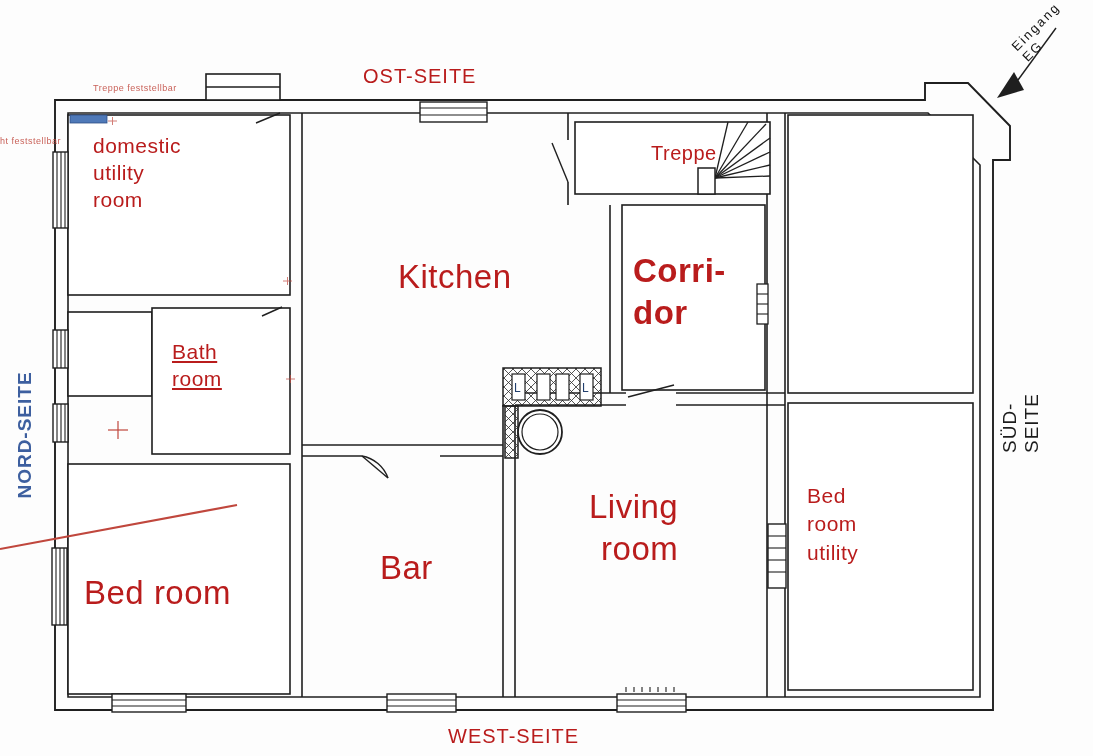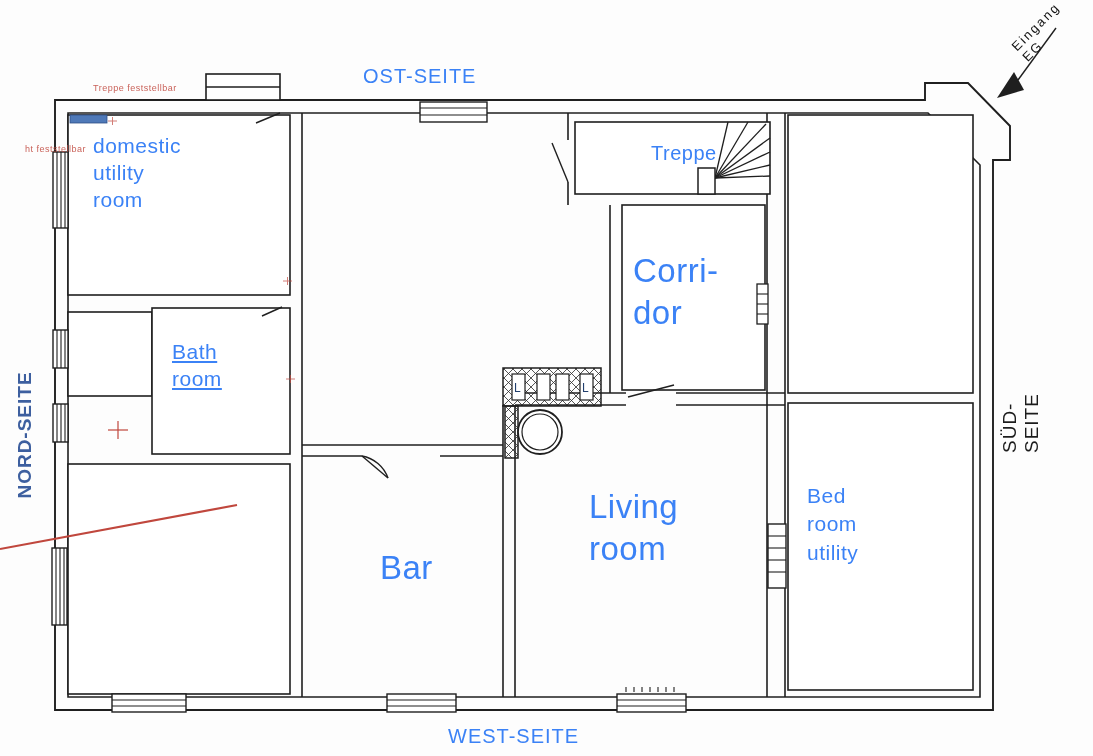--- a/index.html
+++ b/index.html
@@ -1,21 +1,21 @@
 <!DOCTYPE html>
 <html><head>
 <meta charset="utf-8">
 <style>
   html,body{margin:0;padding:0;background:#ffffff;}
   .canvas{
     position:relative;width:1093px;height:756px;background:#fdfdfd;
     font-family:"Liberation Sans", sans-serif;overflow:hidden;
   }
   svg.plan{position:absolute;left:0;top:0;}
-  .lbl{position:absolute;color:#3b82f6;white-space:pre-line;}
+  .lbl{position:absolute;color:#b91c1c;white-space:pre-line;}
   .room-label{font-size:21px;line-height:1.28;letter-spacing:0.5px;}
   .big{font-size:33px;}
   .side-label{font-size:20px;letter-spacing:1px;font-weight:500;}
   .vert{transform-origin:center;transform:translate(-50%,-50%) rotate(-90deg);}
   .north{color:#3d5f9f;font-weight:600;font-size:19px;letter-spacing:1px;}
   .south{color:#1c1c1c;font-weight:500;font-size:19px;letter-spacing:1px;}
   .entry{transform-origin:center;transform:translate(-50%,-50%) rotate(-45deg);
          font-size:13px;letter-spacing:2px;color:#111;}
   .red-note{color:#c0473d;font-size:9px;letter-spacing:0.5px;opacity:0.85;}
   .treppe{font-size:20px;letter-spacing:0.5px;margin-left:10px;}
@@ -214,26 +214,28 @@
   <div class="lbl side-label" style="left:448px;top:725px;">WEST-SEITE</div>
   <div class="lbl vert north" style="left:25px;top:435px;">NORD-SEITE</div>
   <div class="lbl vert south" style="left:1021px;top:417px;">SÜD-SEITE</div>
   <div class="lbl entry" style="left:1041px;top:32px;">Eingang EG</div>
 
   <div class="lbl room-label" style="left:93px;top:133px;">domestic
 utility
 room</div>
   <div class="lbl room-label" style="left:172px;top:339px;text-decoration:underline;">Bath
 room</div>
+  <div class="lbl room-label big" style="left:398px;top:256px;">Kitchen</div>
   <div class="lbl treppe" style="left:641px;top:142px;">Treppe</div>
-  <div class="lbl room-label big" style="left:633px;top:250px;">Corri-
+  <div class="lbl room-label big" style="left:633px;top:250px;font-weight:bold;">Corri-
 dor</div>
-  <div class="lbl room-label big" style="left:589px;top:486px;">Living
+  <div class="lbl room-label big" style="left:589px;top:486px;text-align:right;">Living
 room</div>
   <div class="lbl room-label big" style="left:380px;top:547px;">Bar</div>
+  <div class="lbl room-label big" style="left:84px;top:572px;">Bed room</div>
   <div class="lbl room-label" style="left:807px;top:482px;line-height:1.35;">Bed
 room
 utility</div>
 
   <div class="lbl red-note" style="left:93px;top:83px;">Treppe feststellbar</div>
-  <div class="lbl red-note" style="left:0px;top:144px;margin-left:25px;">ht feststellbar</div>
+  <div class="lbl red-note" style="left:0px;top:136px;">ht feststellbar</div>
 
 </div>
 
 </body></html>

